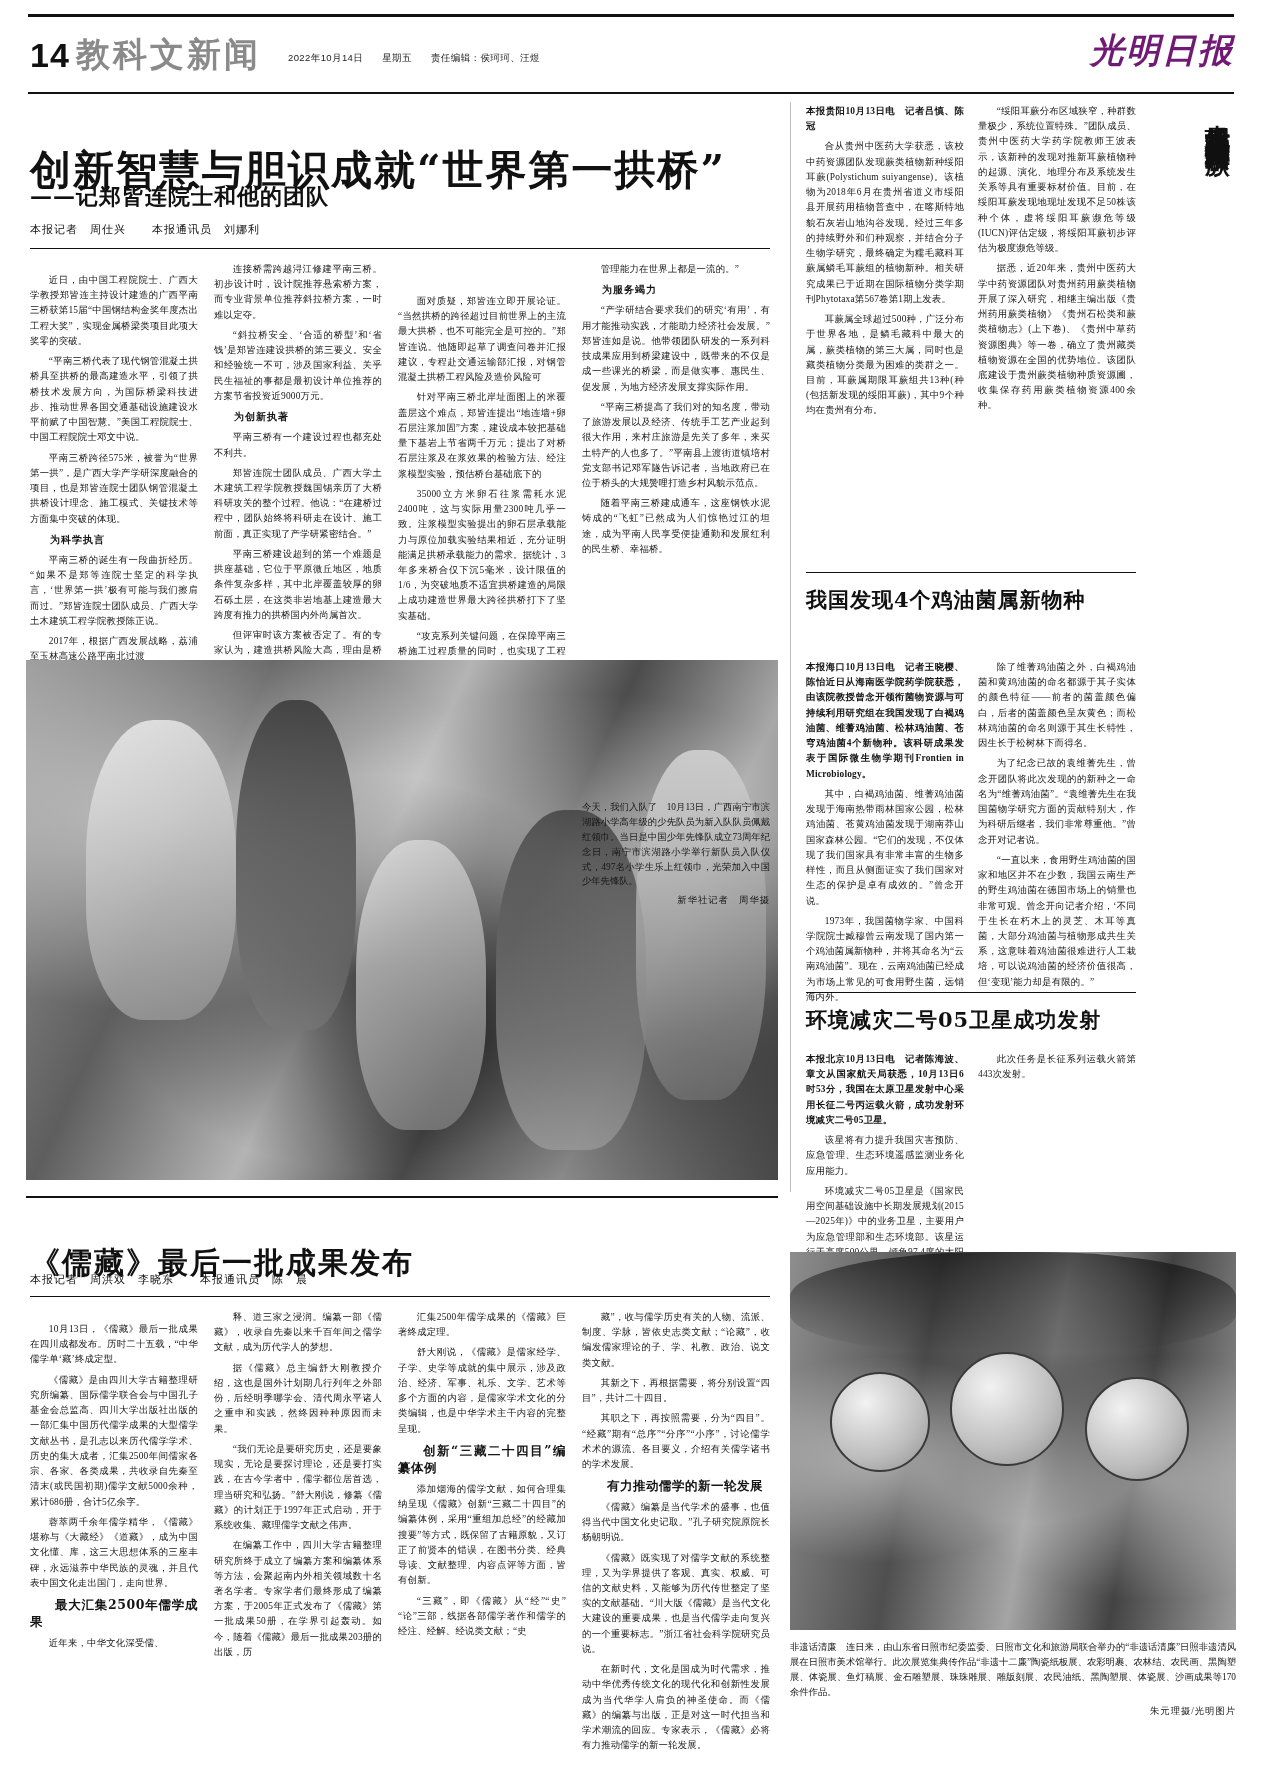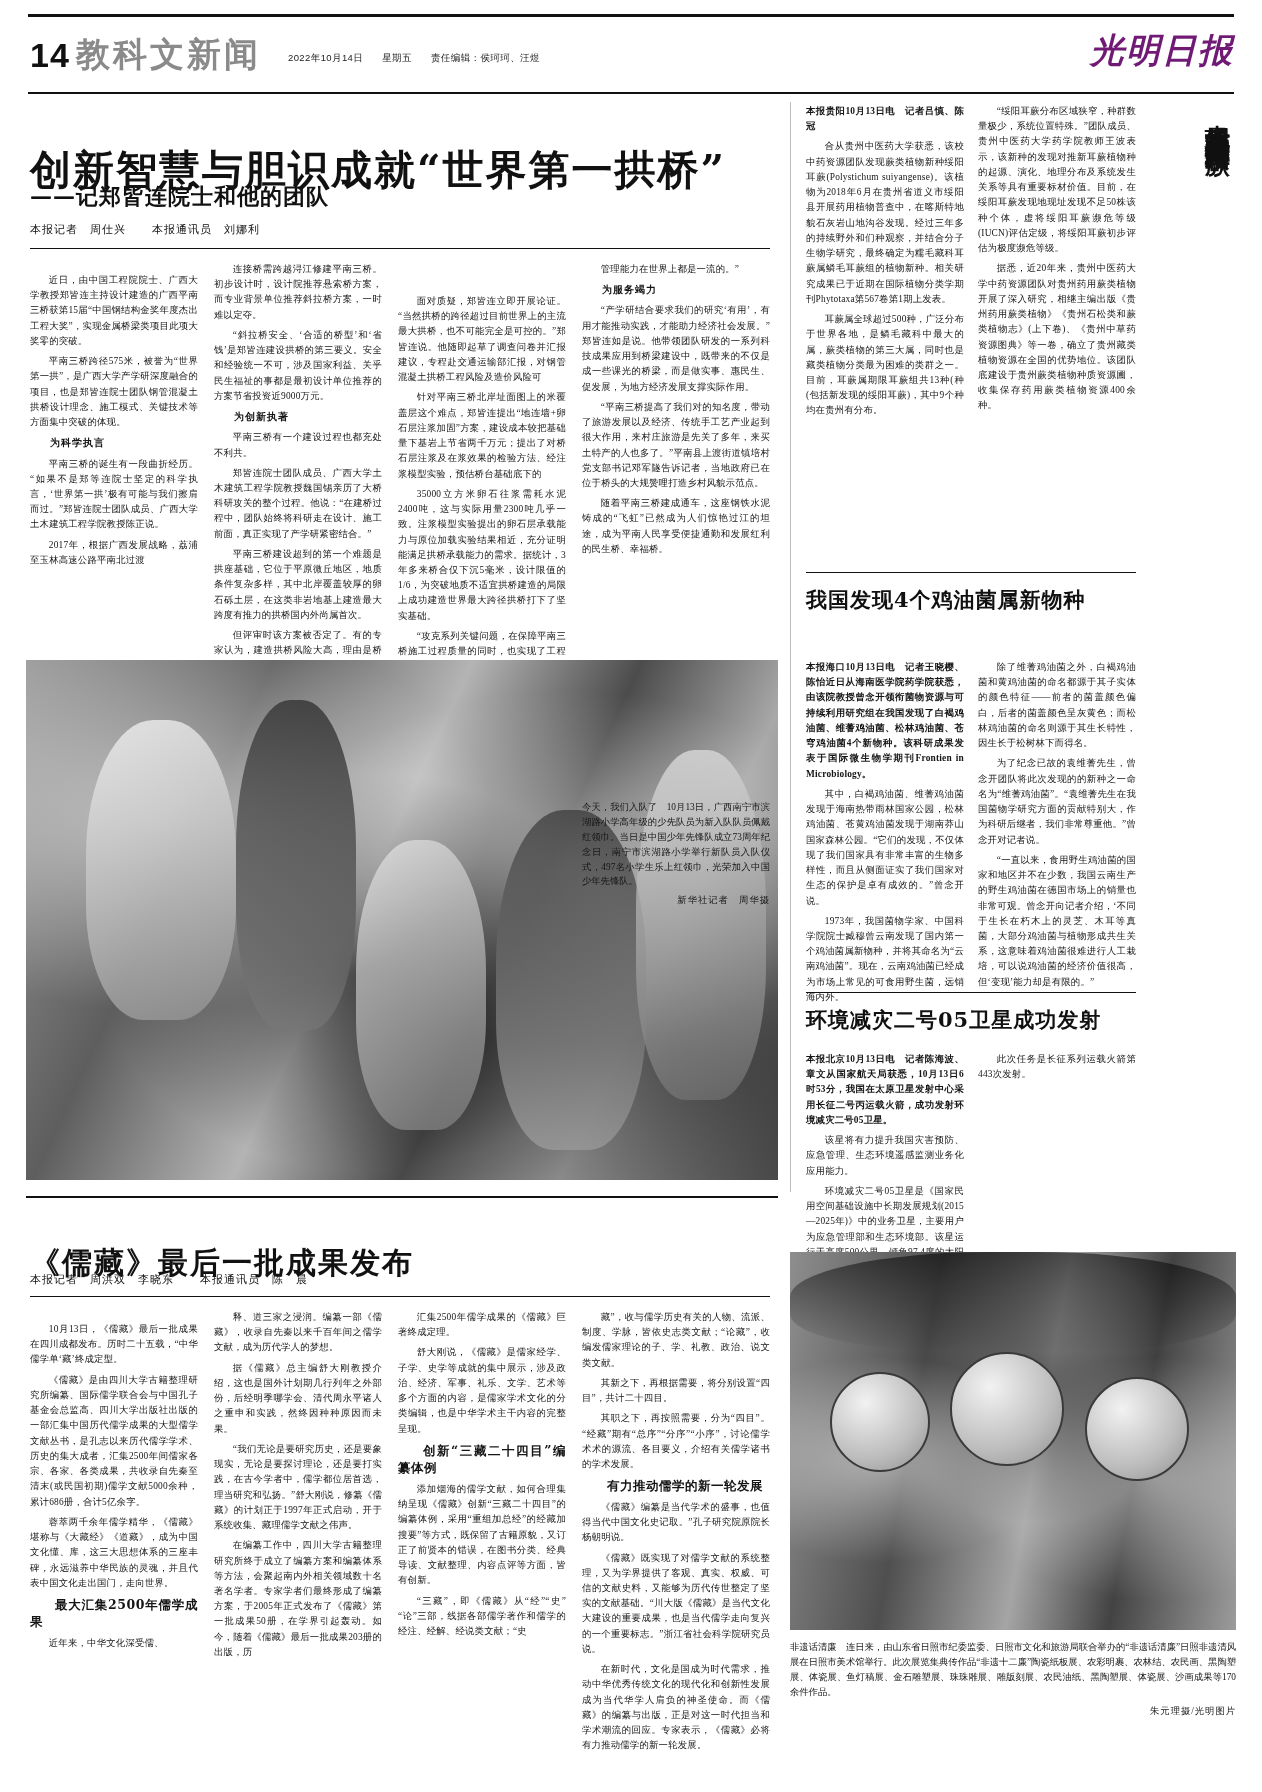--- a/index.html
+++ b/index.html
@@ -90,20 +90,21 @@
   <h1 class="headline">创新智慧与胆识成就“世界第一拱桥”</h1>
   <div class="subhead">——记郑皆连院士和他的团队</div>
   <div class="byline">
     <span>本报记者　周仕兴</span>
     <span>本报通讯员　刘娜利</span>
   </div>
   <div class="hrule" style="left:30px;top:248px;width:740px;"></div>
 
   <div class="bodycol" style="left:30px;top:246px;width:168px;margin-top:27px;">
     <p>近日，由中国工程院院士、广西大学教授郑皆连主持设计建造的广西平南三桥获第15届“中国钢结构金奖年度杰出工程大奖”，实现金属桥梁类项目此项大奖零的突破。</p>
+    <p>“平南三桥代表了现代钢管混凝土拱桥具至拱桥的最高建造水平，引领了拱桥技术发展方向，为国际桥梁科技进步、推动世界各国交通基础设施建设水平前赋了中国智慧。”美国工程院院士、中国工程院院士邓文中说。</p>
     <p>平南三桥跨径575米，被誉为“世界第一拱”，是广西大学产学研深度融合的项目，也是郑皆连院士团队钢管混凝土拱桥设计理念、施工模式、关键技术等方面集中突破的体现。</p>
     <p class="subtitle">为科学执言</p>
     <p>平南三桥的诞生有一段曲折经历。“如果不是郑等连院士坚定的科学执言，‘世界第一拱’极有可能与我们擦肩而过。”郑皆连院士团队成员、广西大学土木建筑工程学院教授陈正说。</p>
     <p>2017年，根据广西发展战略，荔浦至玉林高速公路平南北过渡</p>
   </div>
 
   <div class="bodycol" style="left:214px;top:262px;width:168px;">
     <p>连接桥需跨越浔江修建平南三桥。初步设计时，设计院推荐悬索桥方案，而专业背景单位推荐斜拉桥方案，一时难以定夺。</p>
     <p>“斜拉桥安全、‘合适的桥型’和‘省钱’是郑皆连建设拱桥的第三要义。安全和经验统一不可，涉及国家利益、关乎民生福祉的事都是最初设计单位推荐的方案节省投资近9000万元。</p>
     <p class="subtitle">为创新执著</p>

